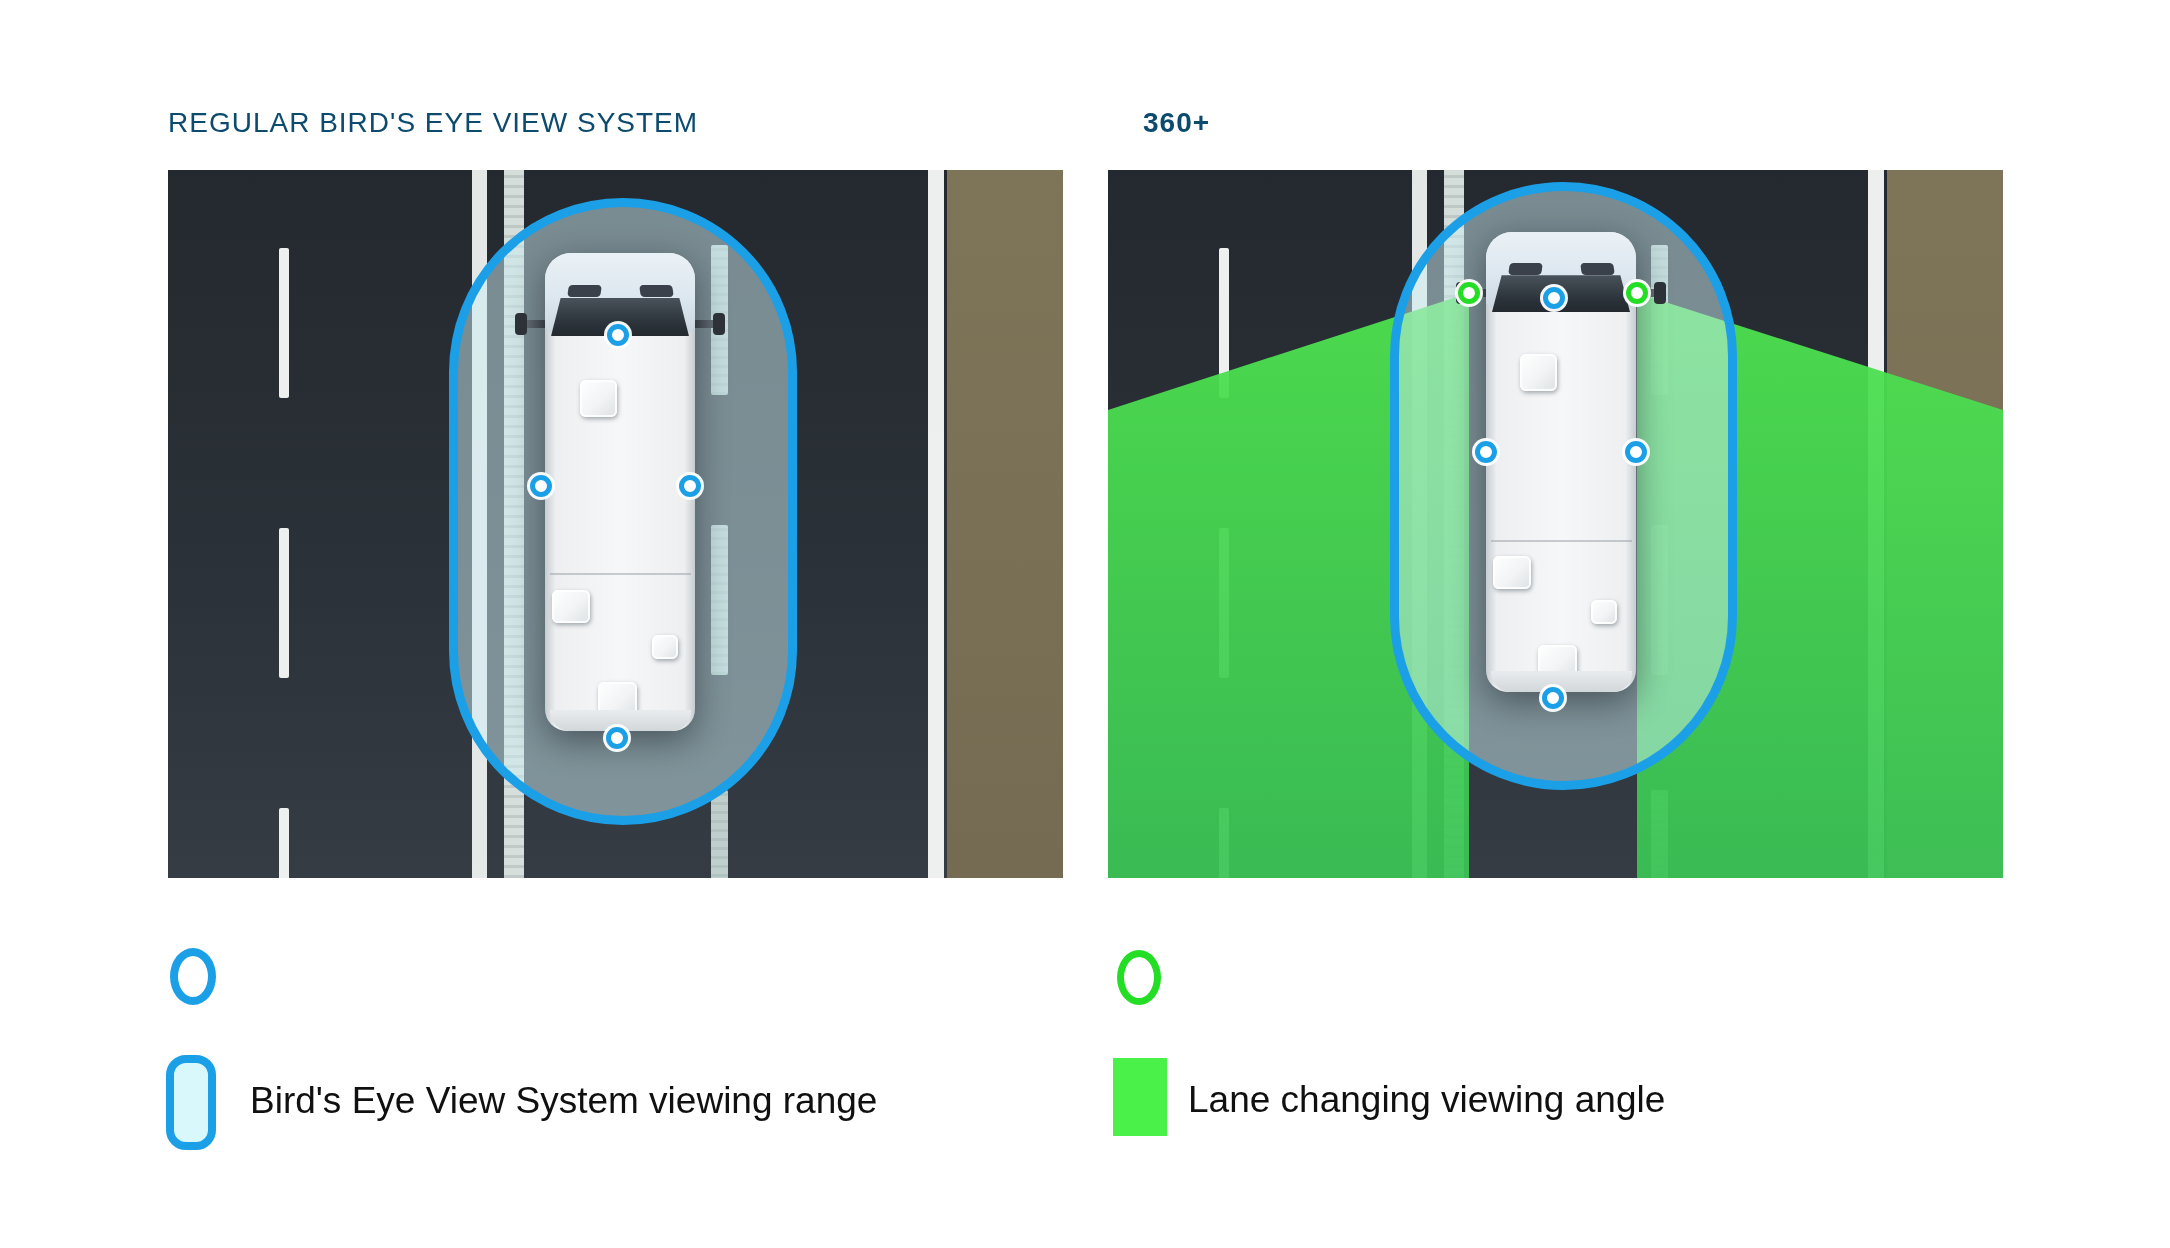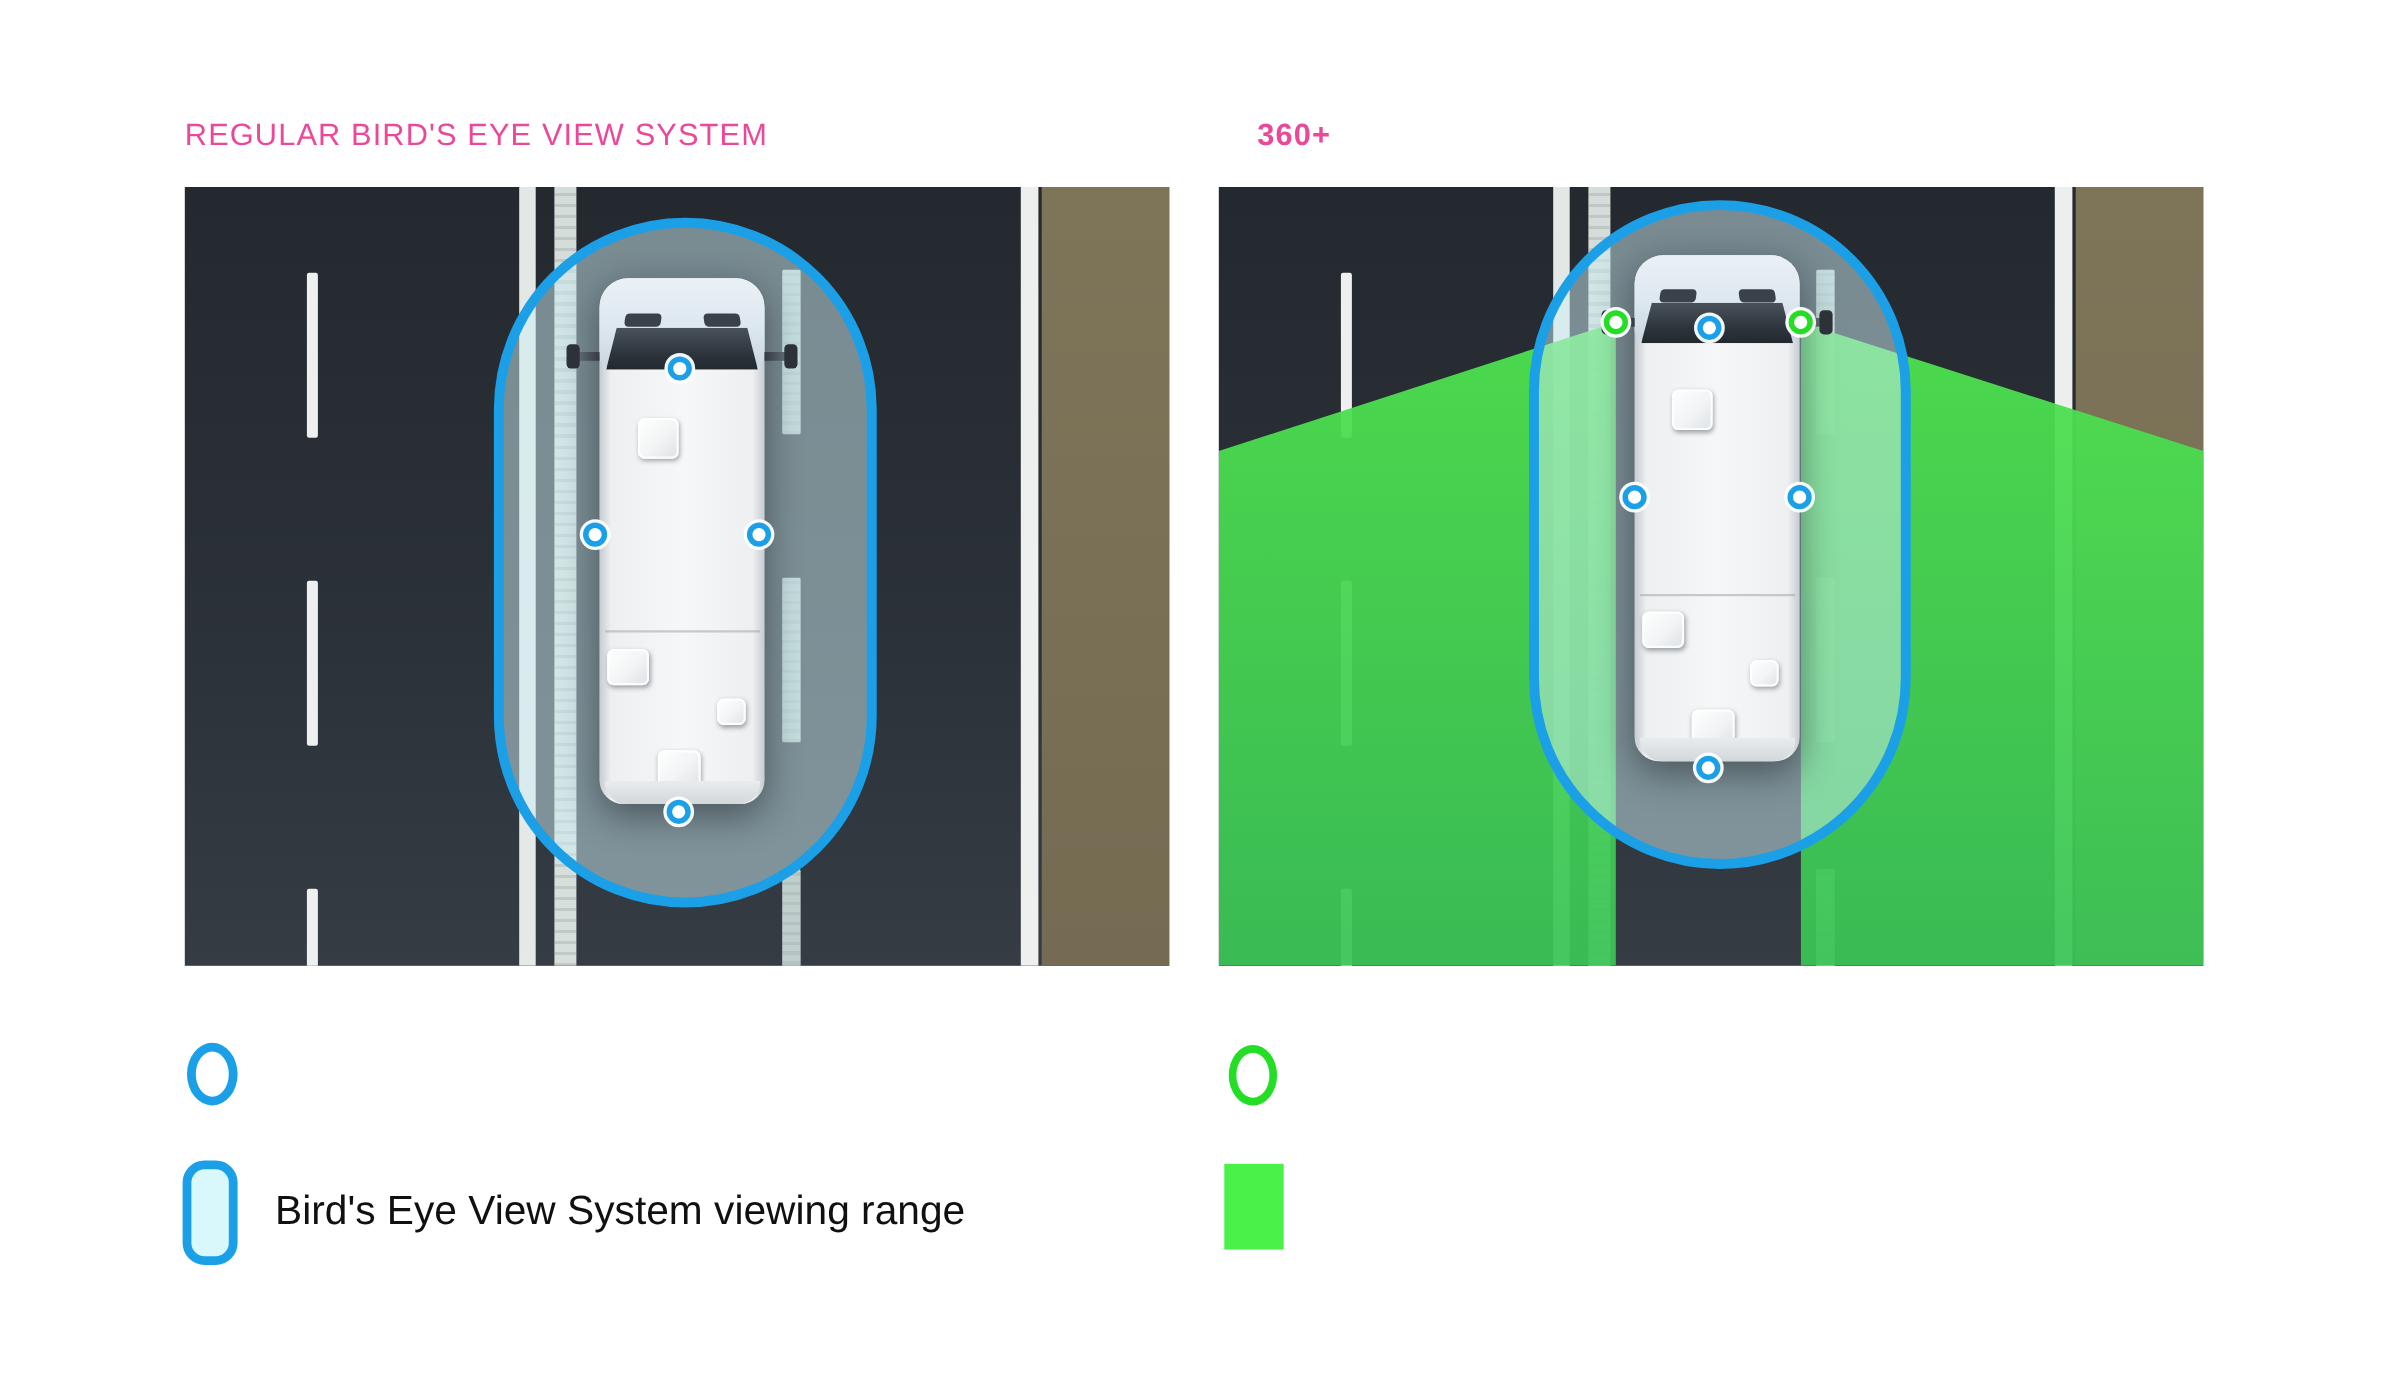--- a/index.html
+++ b/index.html
@@ -3,21 +3,21 @@
 <meta charset="utf-8">
 <style>
   html,body{margin:0;padding:0;background:#ffffff;}
   .canvas{
     position:relative;width:2170px;height:1248px;background:#ffffff;overflow:hidden;
     font-family:"Liberation Sans", sans-serif;
     --blue:#1BA0E8; --green:#24DE26; --lane-green:#49F149; --range-fill:#D9F8FB;
   }
   .panel-title{
     position:absolute;top:106px;font-size:28px;font-weight:500;letter-spacing:1px;
-    color:#ec4899;white-space:nowrap;line-height:1.2;
+    color:#0c4a6e;white-space:nowrap;line-height:1.2;
   }
   .panel-title.t-left{left:168px;}
   .panel-title.t-right{left:1143px;font-weight:bold;}
 
   
   .panel{
     position:absolute;top:170px;width:895px;height:708px;overflow:hidden;
     background:linear-gradient(180deg,#24292F 0%,#2B3138 55%,#353C44 100%);
   }
   .panel.p-left{left:168px;}
@@ -183,14 +183,15 @@
   </div>
 
   <div class="sw-oval blue"></div>
 
   <div class="sw-rrect"></div>
   <div class="legend-label" style="left:250px;top:1101px;">Bird's Eye View System viewing range</div>
 
   <div class="sw-oval green"></div>
 
   <div class="sw-gsq"></div>
+  <div class="legend-label" style="left:1188px;top:1100px;">Lane changing viewing angle</div>
 
 </div>
 
 </body></html>

